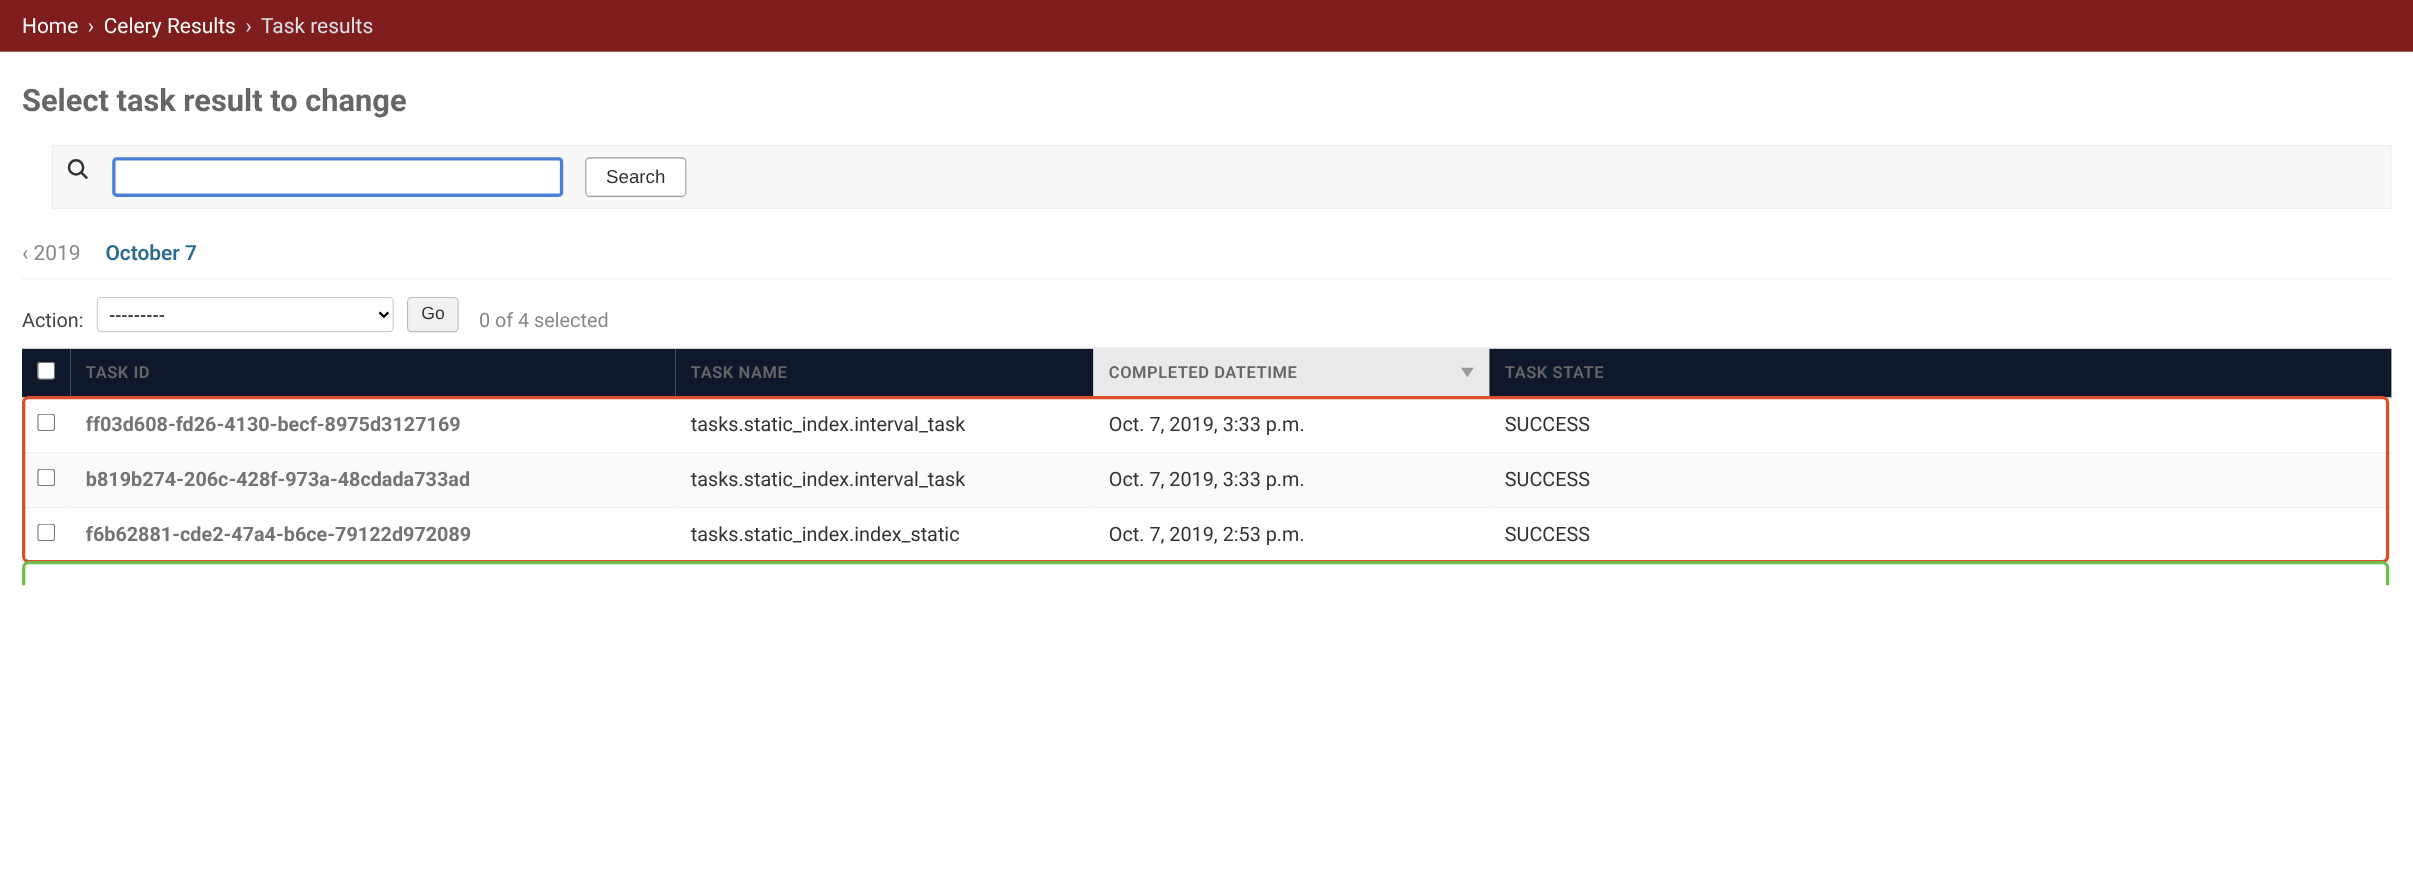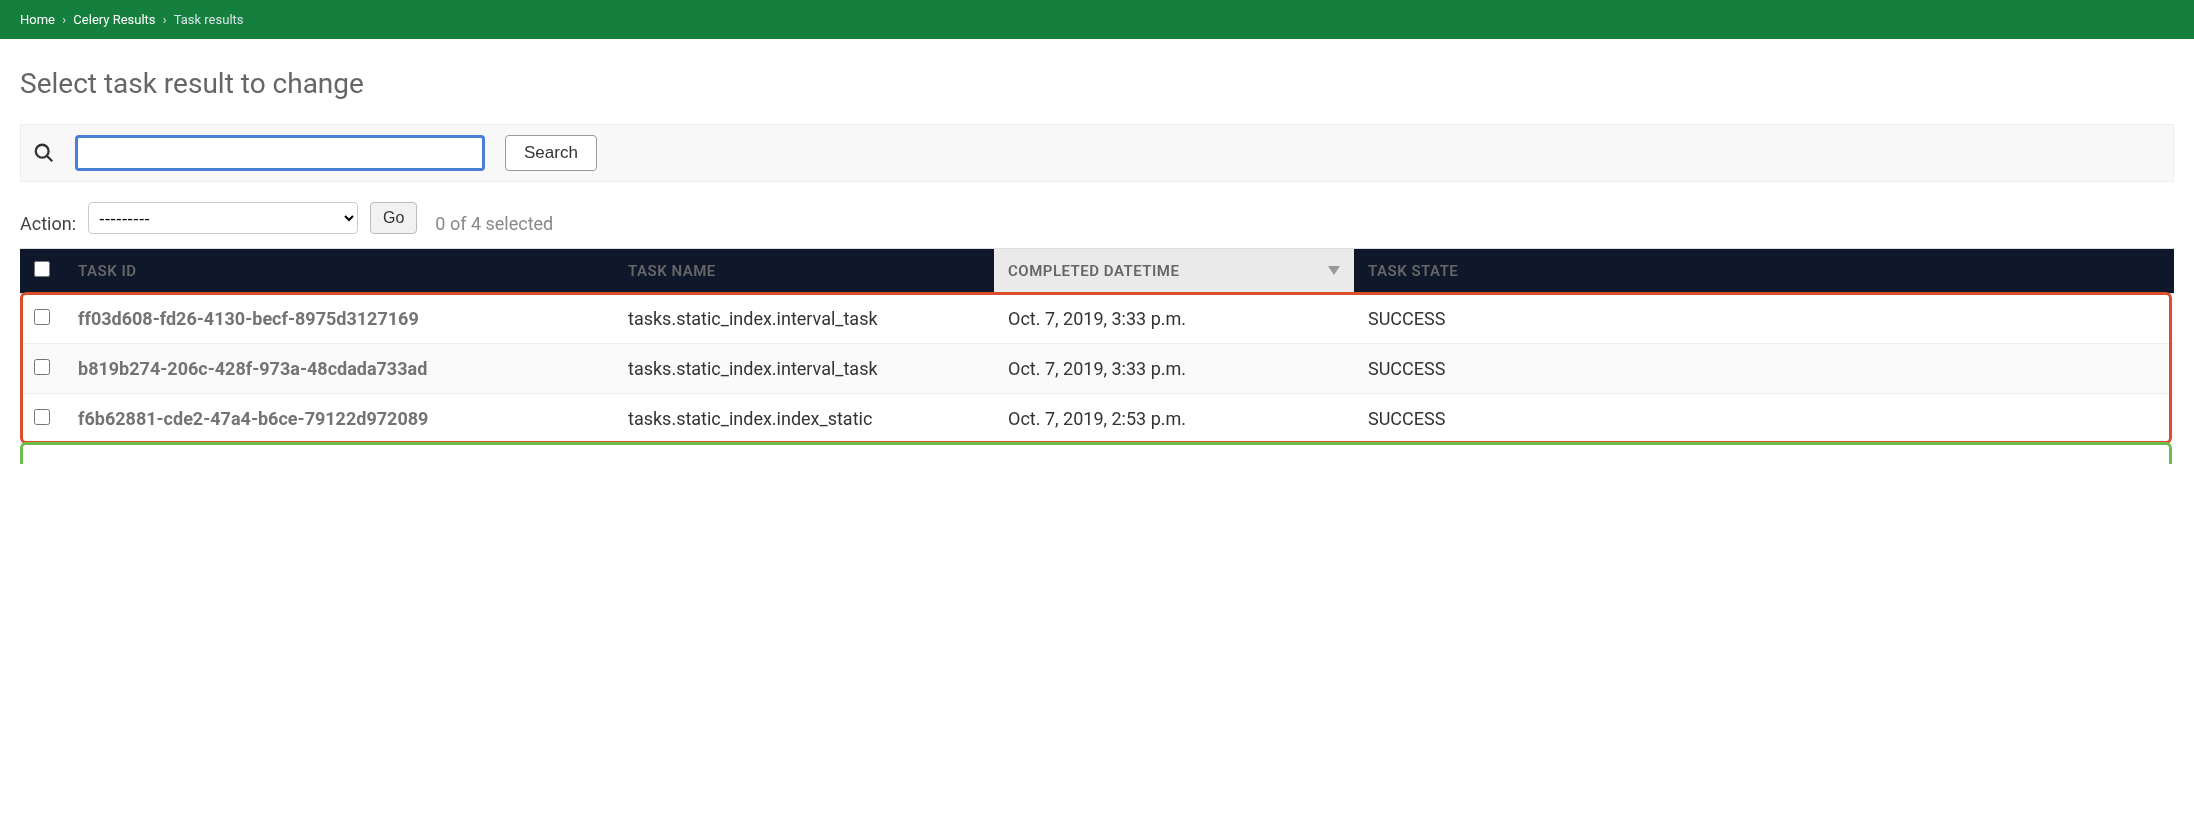--- a/index.html
+++ b/index.html
@@ -3,53 +3,53 @@
   <meta charset="utf-8">
   <style>
     * { box-sizing: border-box; margin: 0; padding: 0; }
     body {
       font-family: -apple-system, BlinkMacSystemFont, "Segoe UI", Roboto, "Helvetica Neue", Arial, sans-serif;
       font-size: 18px;
       color: #333;
       background: #fff;
     }
     .breadcrumb {
-      background: #15803d;
+      background: #7f1d1d;
       color: #fff;
       padding: 12px 20px;
-      font-size: 13px;
+      font-size: 19px;
     }
     .breadcrumb a {
       color: #fff;
       text-decoration: none;
     }
     .breadcrumb .sep {
       color: #d7e3ea;
       margin: 0 4px;
     }
     .breadcrumb .current {
       color: #d7e3ea;
     }
     .content {
       padding: 28px 20px 20px 20px;
     }
     h1.page-title {
       font-size: 28px;
-      font-weight: 400;
+      font-weight: 700;
       color: #666;
       margin-bottom: 24px;
     }
     .search-bar {
       background: #f8f8f8;
       border: 1px solid #eee;
       padding: 10px 12px;
       display: flex;
-      align-items: center;
       gap: 20px;
       margin-bottom: 20px;
+      margin-left: 27px;
     }
     .search-icon {
       width: 22px;
       height: 22px;
       flex-shrink: 0;
     }
     .search-icon svg { width: 100%; height: 100%; }
     .search-input {
       width: 410px;
       height: 36px;
@@ -193,20 +193,24 @@
     <span class="search-icon">
       <svg viewBox="0 0 24 24" fill="none" stroke="#333" stroke-width="2.5">
         <circle cx="10" cy="10" r="7"></circle>
         <line x1="15" y1="15" x2="21" y2="21"></line>
       </svg>
     </span>
     <input type="text" class="search-input" placeholder="" style="">
     <button class="search-button">Search</button>
   </div>
 
+  <div class="date-nav">
+    <a href="#" class="prev-year">‹ 2019</a>
+    <a href="#" class="current-date">October 7</a>
+  </div>
 
   <div class="action-row">
     <span class="action-label">Action:</span>
     <select class="action-select">
       <option>---------</option>
     </select>
     <button class="go-button">Go</button>
     <span class="selection-count">0 of 4 selected</span>
   </div>
 

